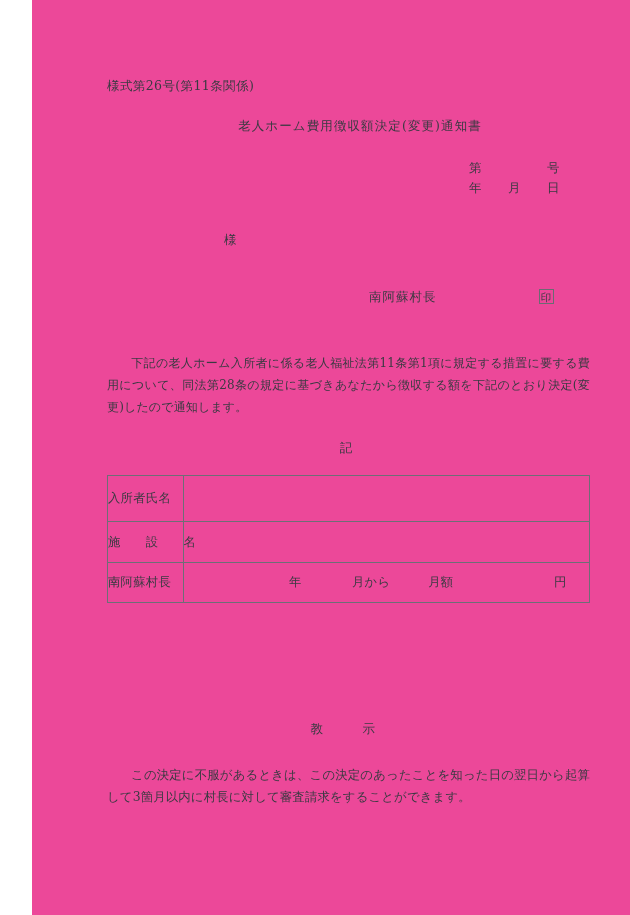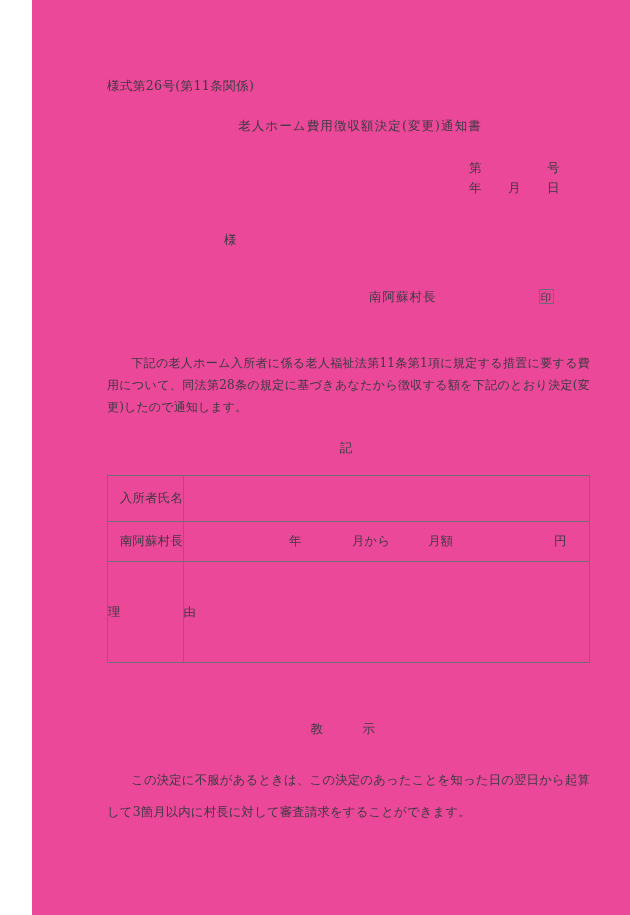--- a/index.html
+++ b/index.html
@@ -112,21 +112,21 @@
     table-layout: fixed;
   }
   .form-table td {
     border: 1px solid #6e6e76;
     font-size: 12.3px;
     vertical-align: middle;
     padding: 0;
   }
   .form-table td.label {
     width: 75px;
-    text-align: right;
+    text-align: left;
     letter-spacing: 0.3px;
     white-space: pre;
   }
   .form-table td.value {
     padding-left: 10px;
     white-space: pre;
     letter-spacing: 0.3px;
   }
   .row-name  td { height: 45px; }
   .row-fac   td { height: 40px; }
@@ -143,21 +143,21 @@
     letter-spacing: 0.5px;
     padding-left: 6px;
     box-sizing: border-box;
   }
 
   .footer-para {
     left: 75px;
     top: 764px;
     width: 483px;
     font-size: 12.4px;
-    line-height: 32px;
+    line-height: 22px;
     text-align: justify;
     text-justify: inter-ideograph;
     letter-spacing: 0.15px;
   }
   .footer-para .indent { display: inline-block; width: 24px; }
 </style>
 </head>
 <body>
 
 <div id="page">
@@ -181,28 +181,28 @@
   <div class="abs body-para"><span class="indent"></span><span>下記の老人ホーム入所者に係る老人福祉法第11条第1項に規定する措置に要する費用について、同法第28条の規定に基づきあなたから徴収する額を下記のとおり決定(変更)したので通知します。</span></div>
 
   <div class="abs ki-mark nowrap">記</div>
 
   <table class="abs form-table">
     <tbody>
       <tr class="row-name">
         <td class="label">入所者氏名</td>
         <td class="value"></td>
       </tr>
+      <tr class="row-fac">
+        <td class="label">施　　設　　名</td>
+        <td class="value"></td>
+      </tr>
       <tr class="row-fee">
         <td class="label">南阿蘇村長</td>
         <td class="value"><span class="fee-text">年　　　　月から　　　月額　　　　　　　　円</span></td>
       </tr>
-      <tr class="row-reason">
-        <td class="label">理　　　　　由</td>
-        <td class="value"></td>
-      </tr>
     </tbody>
   </table>
 
   <div class="abs kyoji-mark nowrap">教　　　示</div>
 
   <div class="abs footer-para"><span class="indent"></span><span>この決定に不服があるときは、この決定のあったことを知った日の翌日から起算して3箇月以内に村長に対して審査請求をすることができます。</span></div>
 
 </div>
 
 </body></html>

